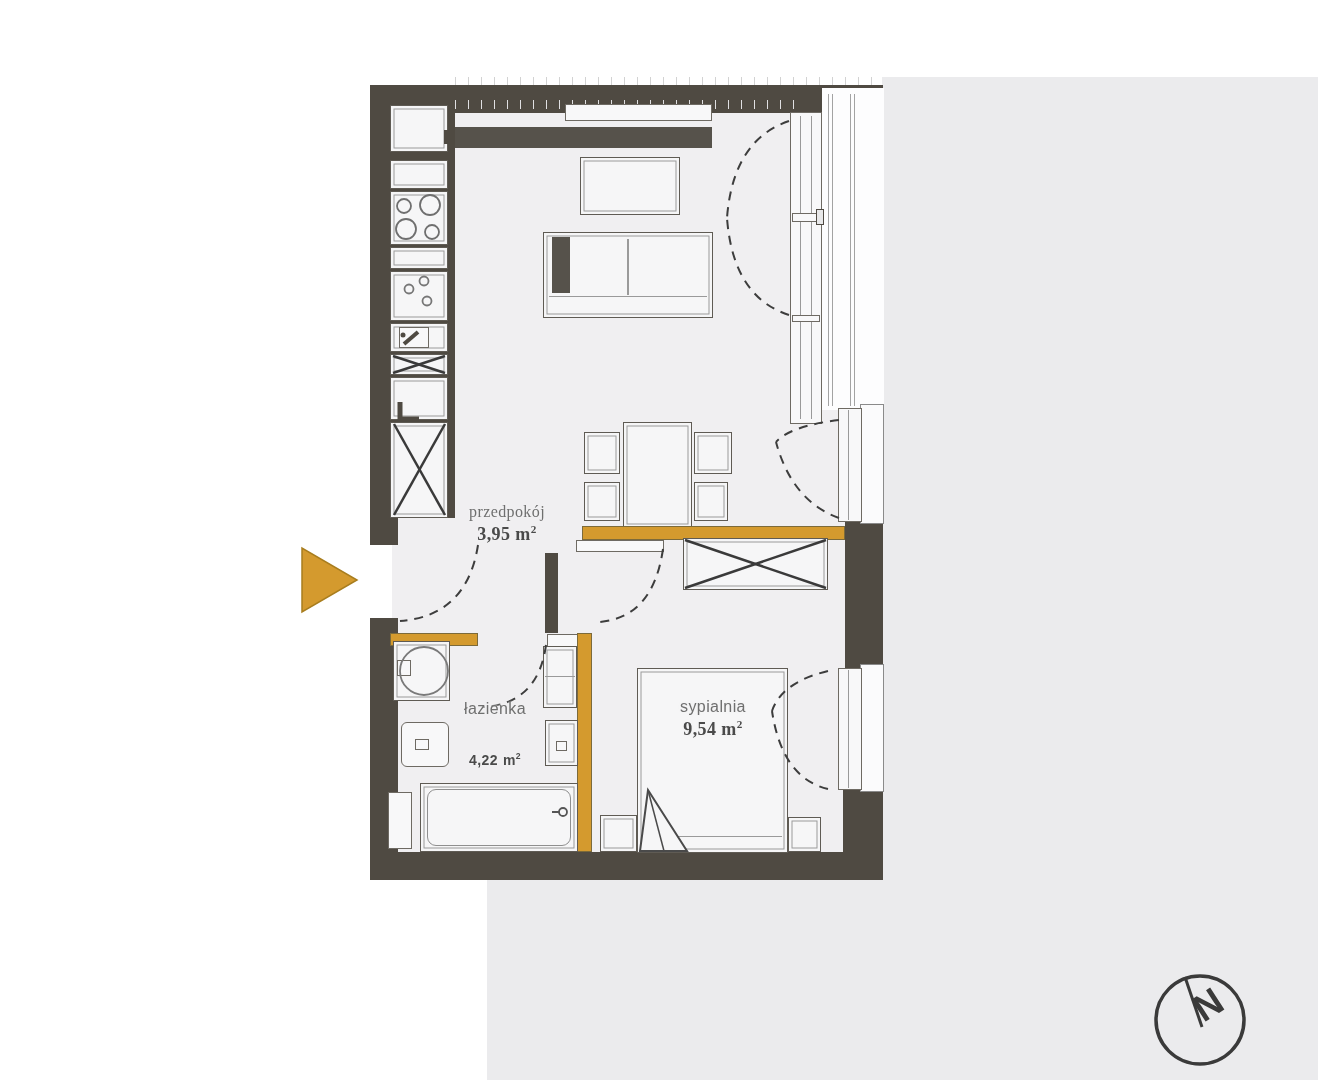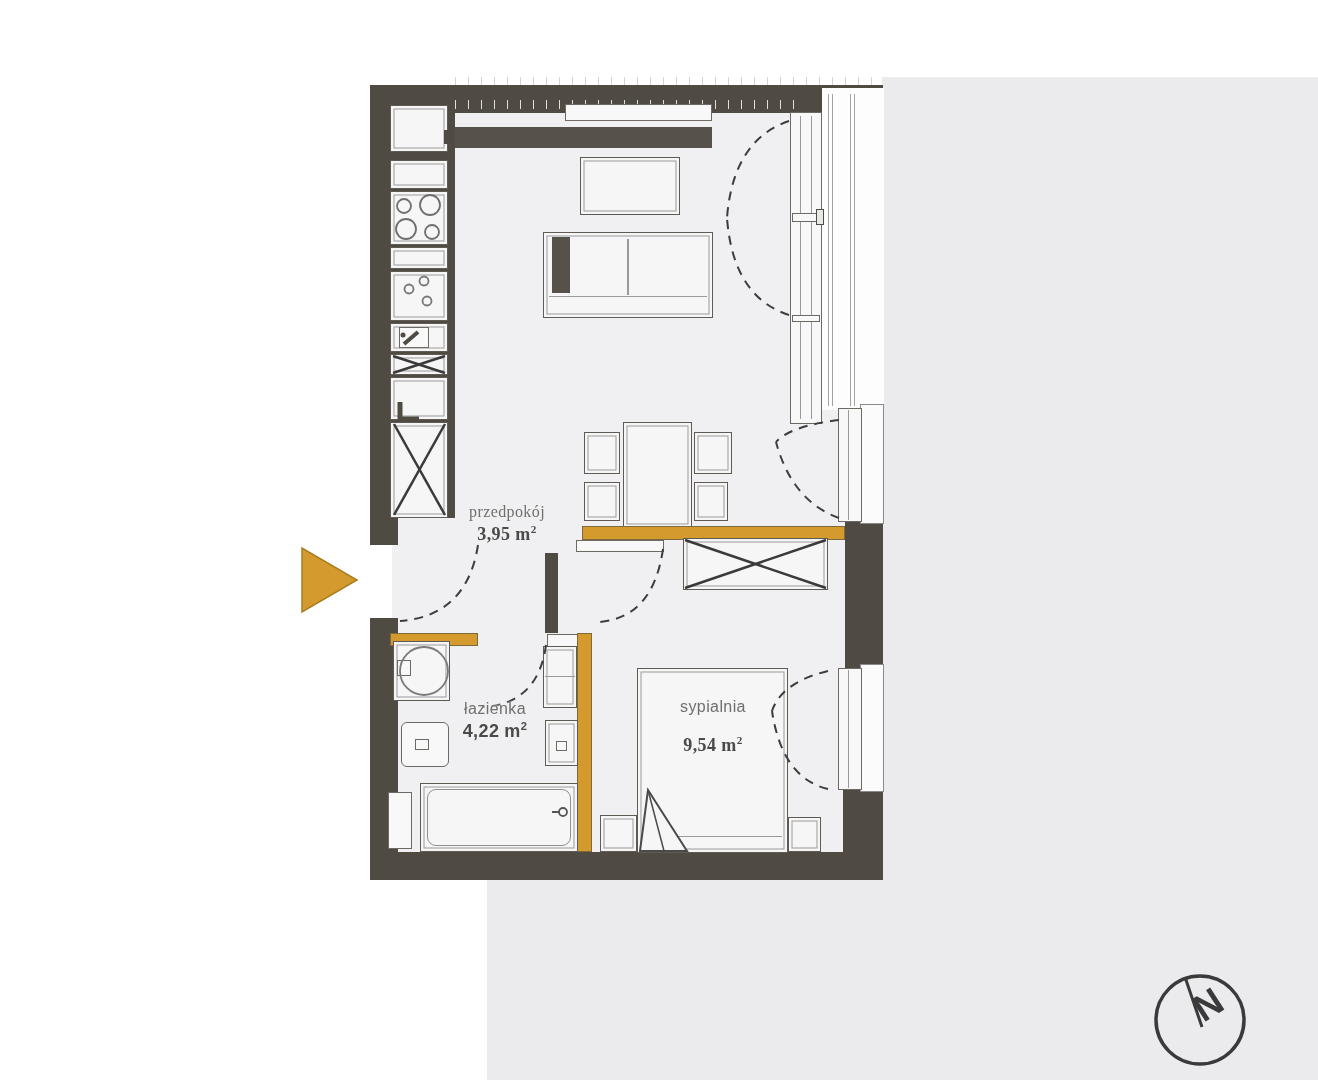--- a/index.html
+++ b/index.html
@@ -195,21 +195,21 @@
   </svg>
 
 
   <div class="room-label" style="left:427px;top:500px;width:160px;font-family:Liberation Serif, serif;">
     <div class="l1" style="font-size:16px;">przedpokój</div>
     <div class="l2" style="font-size:18px;"><span>3,95</span><span class="unit">m</span><sup>2</sup></div>
   </div>
 
   <div class="room-label" style="left:420px;top:697px;width:150px;">
     <div class="l1" style="font-size:16px;">łazienka</div>
-    <div class="l2" style="font-size:18px;"><span>4,22</span><span class="unit">m</span><sup>2</sup></div>
+    <div class="l2" style="font-size:14px;margin-top:31px;"><span>4,22</span><span class="unit">m</span><sup>2</sup></div>
   </div>
 
-  <div class="room-label" style="left:638px;top:695px;width:150px;gap:16px;">
+  <div class="room-label" style="left:638px;top:695px;width:150px;">
     <div class="l1" style="font-size:16px;">sypialnia</div>
     <div class="l2" style="font-size:18px;font-family:Liberation Serif, serif;"><span>9,54</span><span class="unit">m</span><sup>2</sup></div>
   </div>
 
 </div>
 
 </body></html>

